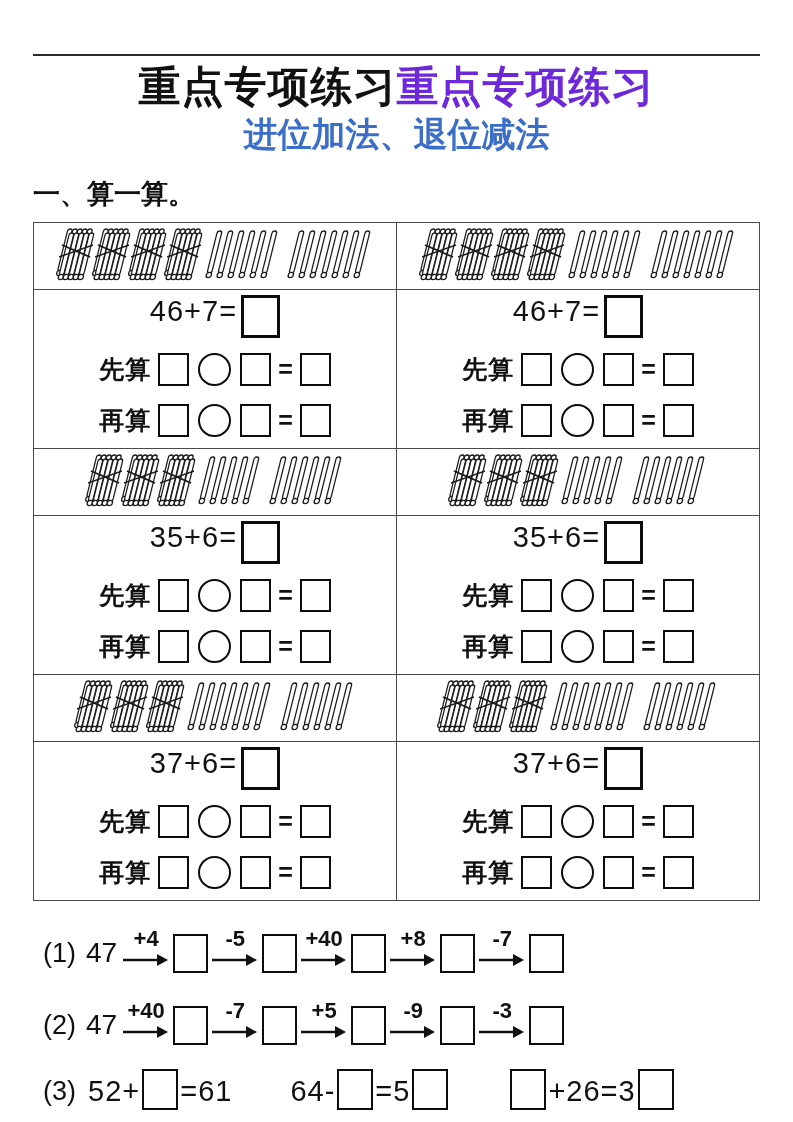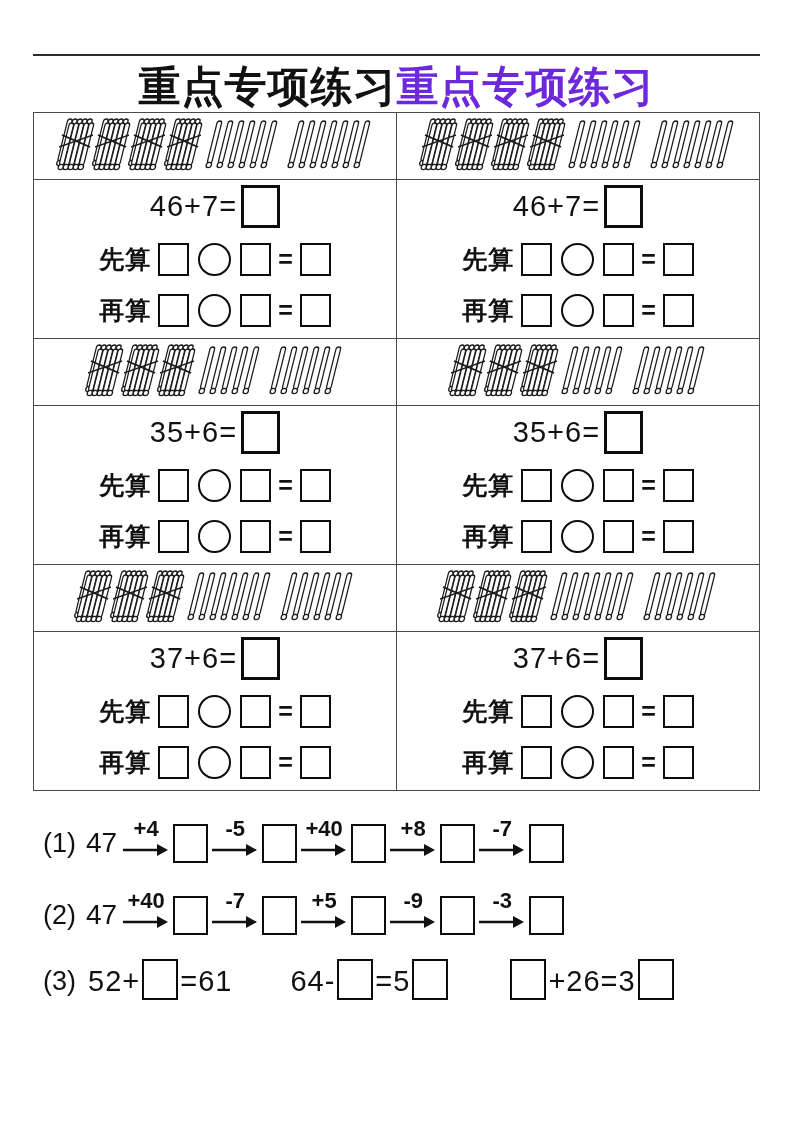--- a/index.html
+++ b/index.html
@@ -14,21 +14,21 @@
   h3.sec{font-size:27px;margin:22px 0 10px;font-weight:bold;}
   h3.sec2{margin:24px 0 4px;}
 
   table.calc{border-collapse:collapse;width:100%;table-layout:fixed;}
   table.calc td{border:1.4px solid #4a4a4a;}
   td.image-cell{height:54px;text-align:center;vertical-align:middle;padding:2px 4px;}
   td.calc-cell{padding:5px 0 7px;}
   .st{fill:#fff;stroke:#1c1c1c;stroke-width:1.3;}
   .tie{stroke:#1c1c1c;stroke-width:1.6;}
 
-  .eq-line{display:flex;justify-content:center;align-items:center;height:44px;margin-bottom:2px;}
+  .eq-line{display:flex;justify-content:center;align-items:flex-start;height:44px;margin-bottom:2px;}
   .eq-text{font-size:29px;letter-spacing:1px;}
   .wbox{display:inline-block;width:27px;height:29px;border:2.6px solid #0c0c0c;background:#fff;}
   .wbox.big{width:33px;height:37px;border-width:3px;margin-left:4px;align-self:flex-start;}
   .step-line{display:flex;justify-content:center;align-items:center;height:41px;margin-top:10px;}
   .step-word{font-size:25px;font-weight:bold;margin-right:7px;letter-spacing:1px;}
   .wcircle{display:inline-block;width:29px;height:29px;border:2.6px solid #0c0c0c;border-radius:50%;margin:0 9px;background:#fff;}
   .eqsign{font-size:25px;margin:0 7px;font-weight:bold;}
 
   .chain-row{display:flex;align-items:flex-end;margin:10px 0 4px 10px;height:62px;}
   .chain-label{font-size:27px;line-height:40px;margin-right:10px;}
@@ -46,21 +46,23 @@
   .fbox{display:inline-block;width:32px;height:37px;border:2.8px solid #0c0c0c;background:#fff;margin:0 2px 4px;align-self:flex-start;}
 </style>
 </head>
 <body>
 
 <div class="page">
   <div class="toprule"></div>
 
   <h1 class="title"><span>重点专项练习</span><span style="color: #6d28d9;">重点专项练习</span></h1>
 
-
+  <h2 class="subtitle" style="color: rgb(58, 110, 200);">进位加法、退位减法</h2>
+
+  <h3 class="sec">一、算一算。</h3>
 
   <table class="calc">
     <tbody id="calc-body">
         <tr>
           <td class="image-cell"><svg width="325" height="58" viewBox="0 0 325 58">
               <g transform="translate(14,0) skewX(-14)">
                 <rect class="st" x="2" y="4" width="4.6" height="42" rx="2.3"></rect>
                 <circle class="st" cx="4.3" cy="48" r="2.6"></circle>
                 <rect class="st" x="7" y="4" width="4.6" height="42" rx="2.3"></rect>
                 <circle class="st" cx="9.3" cy="48" r="2.6"></circle>

